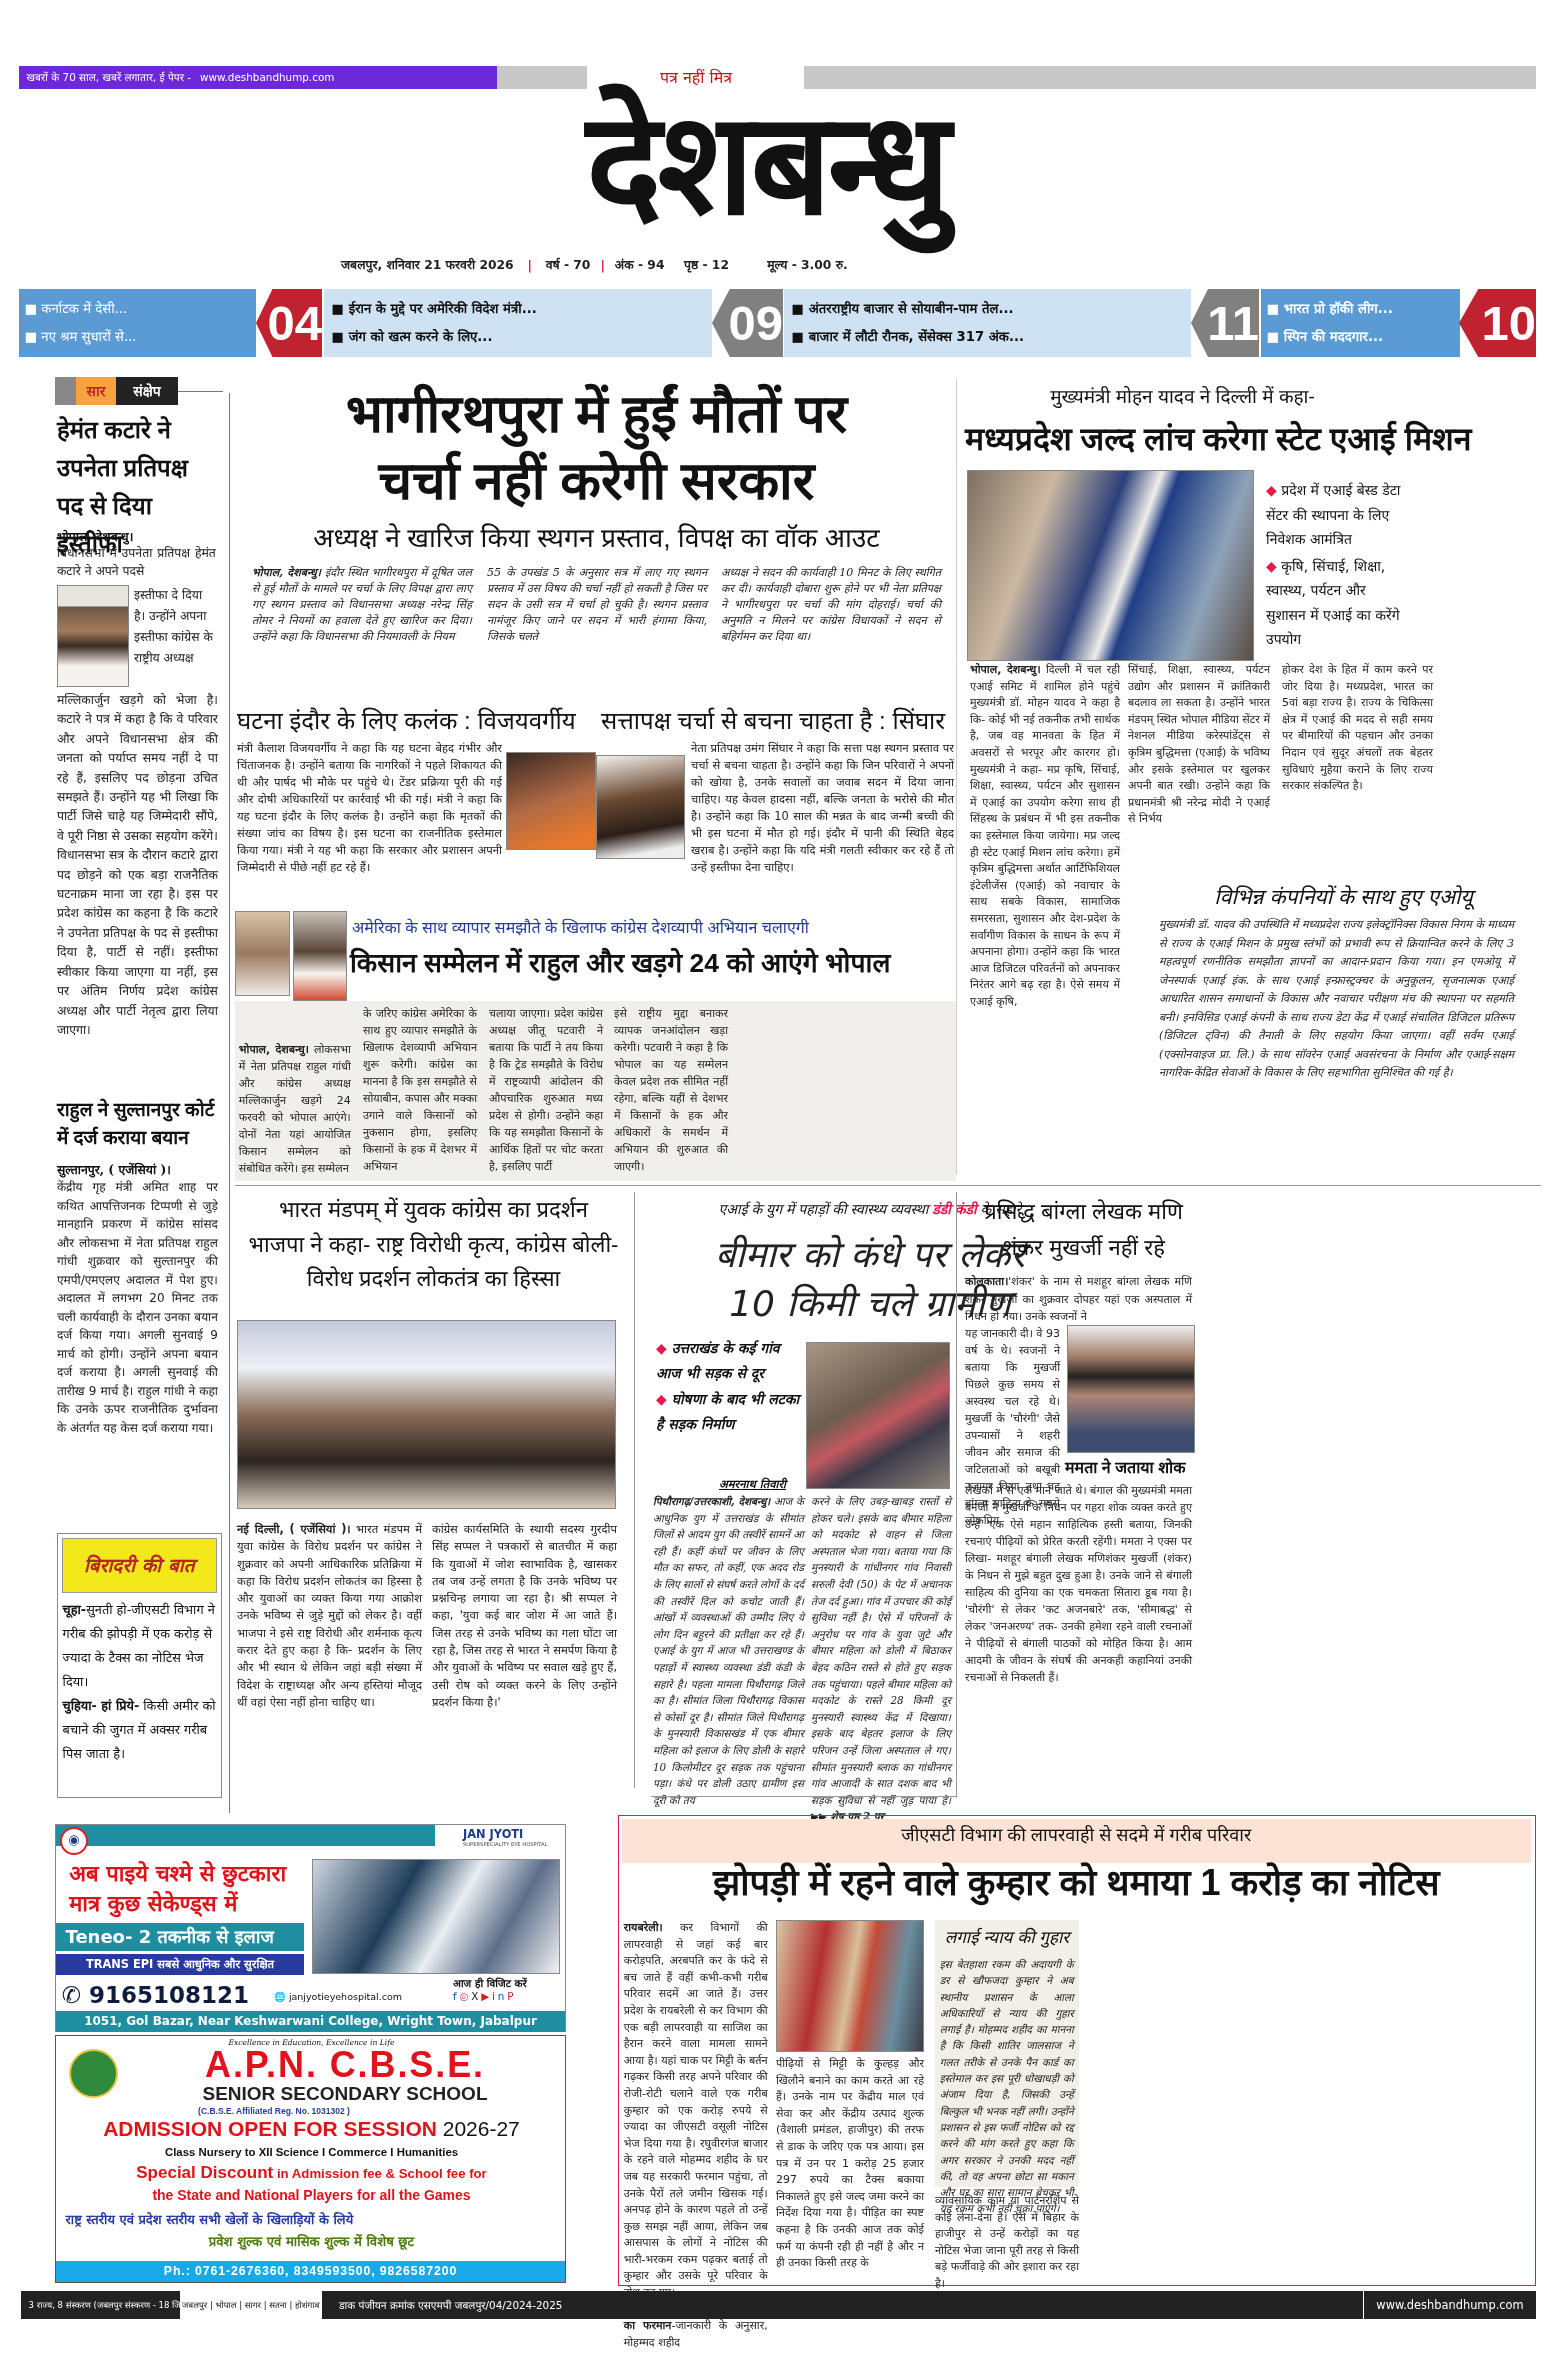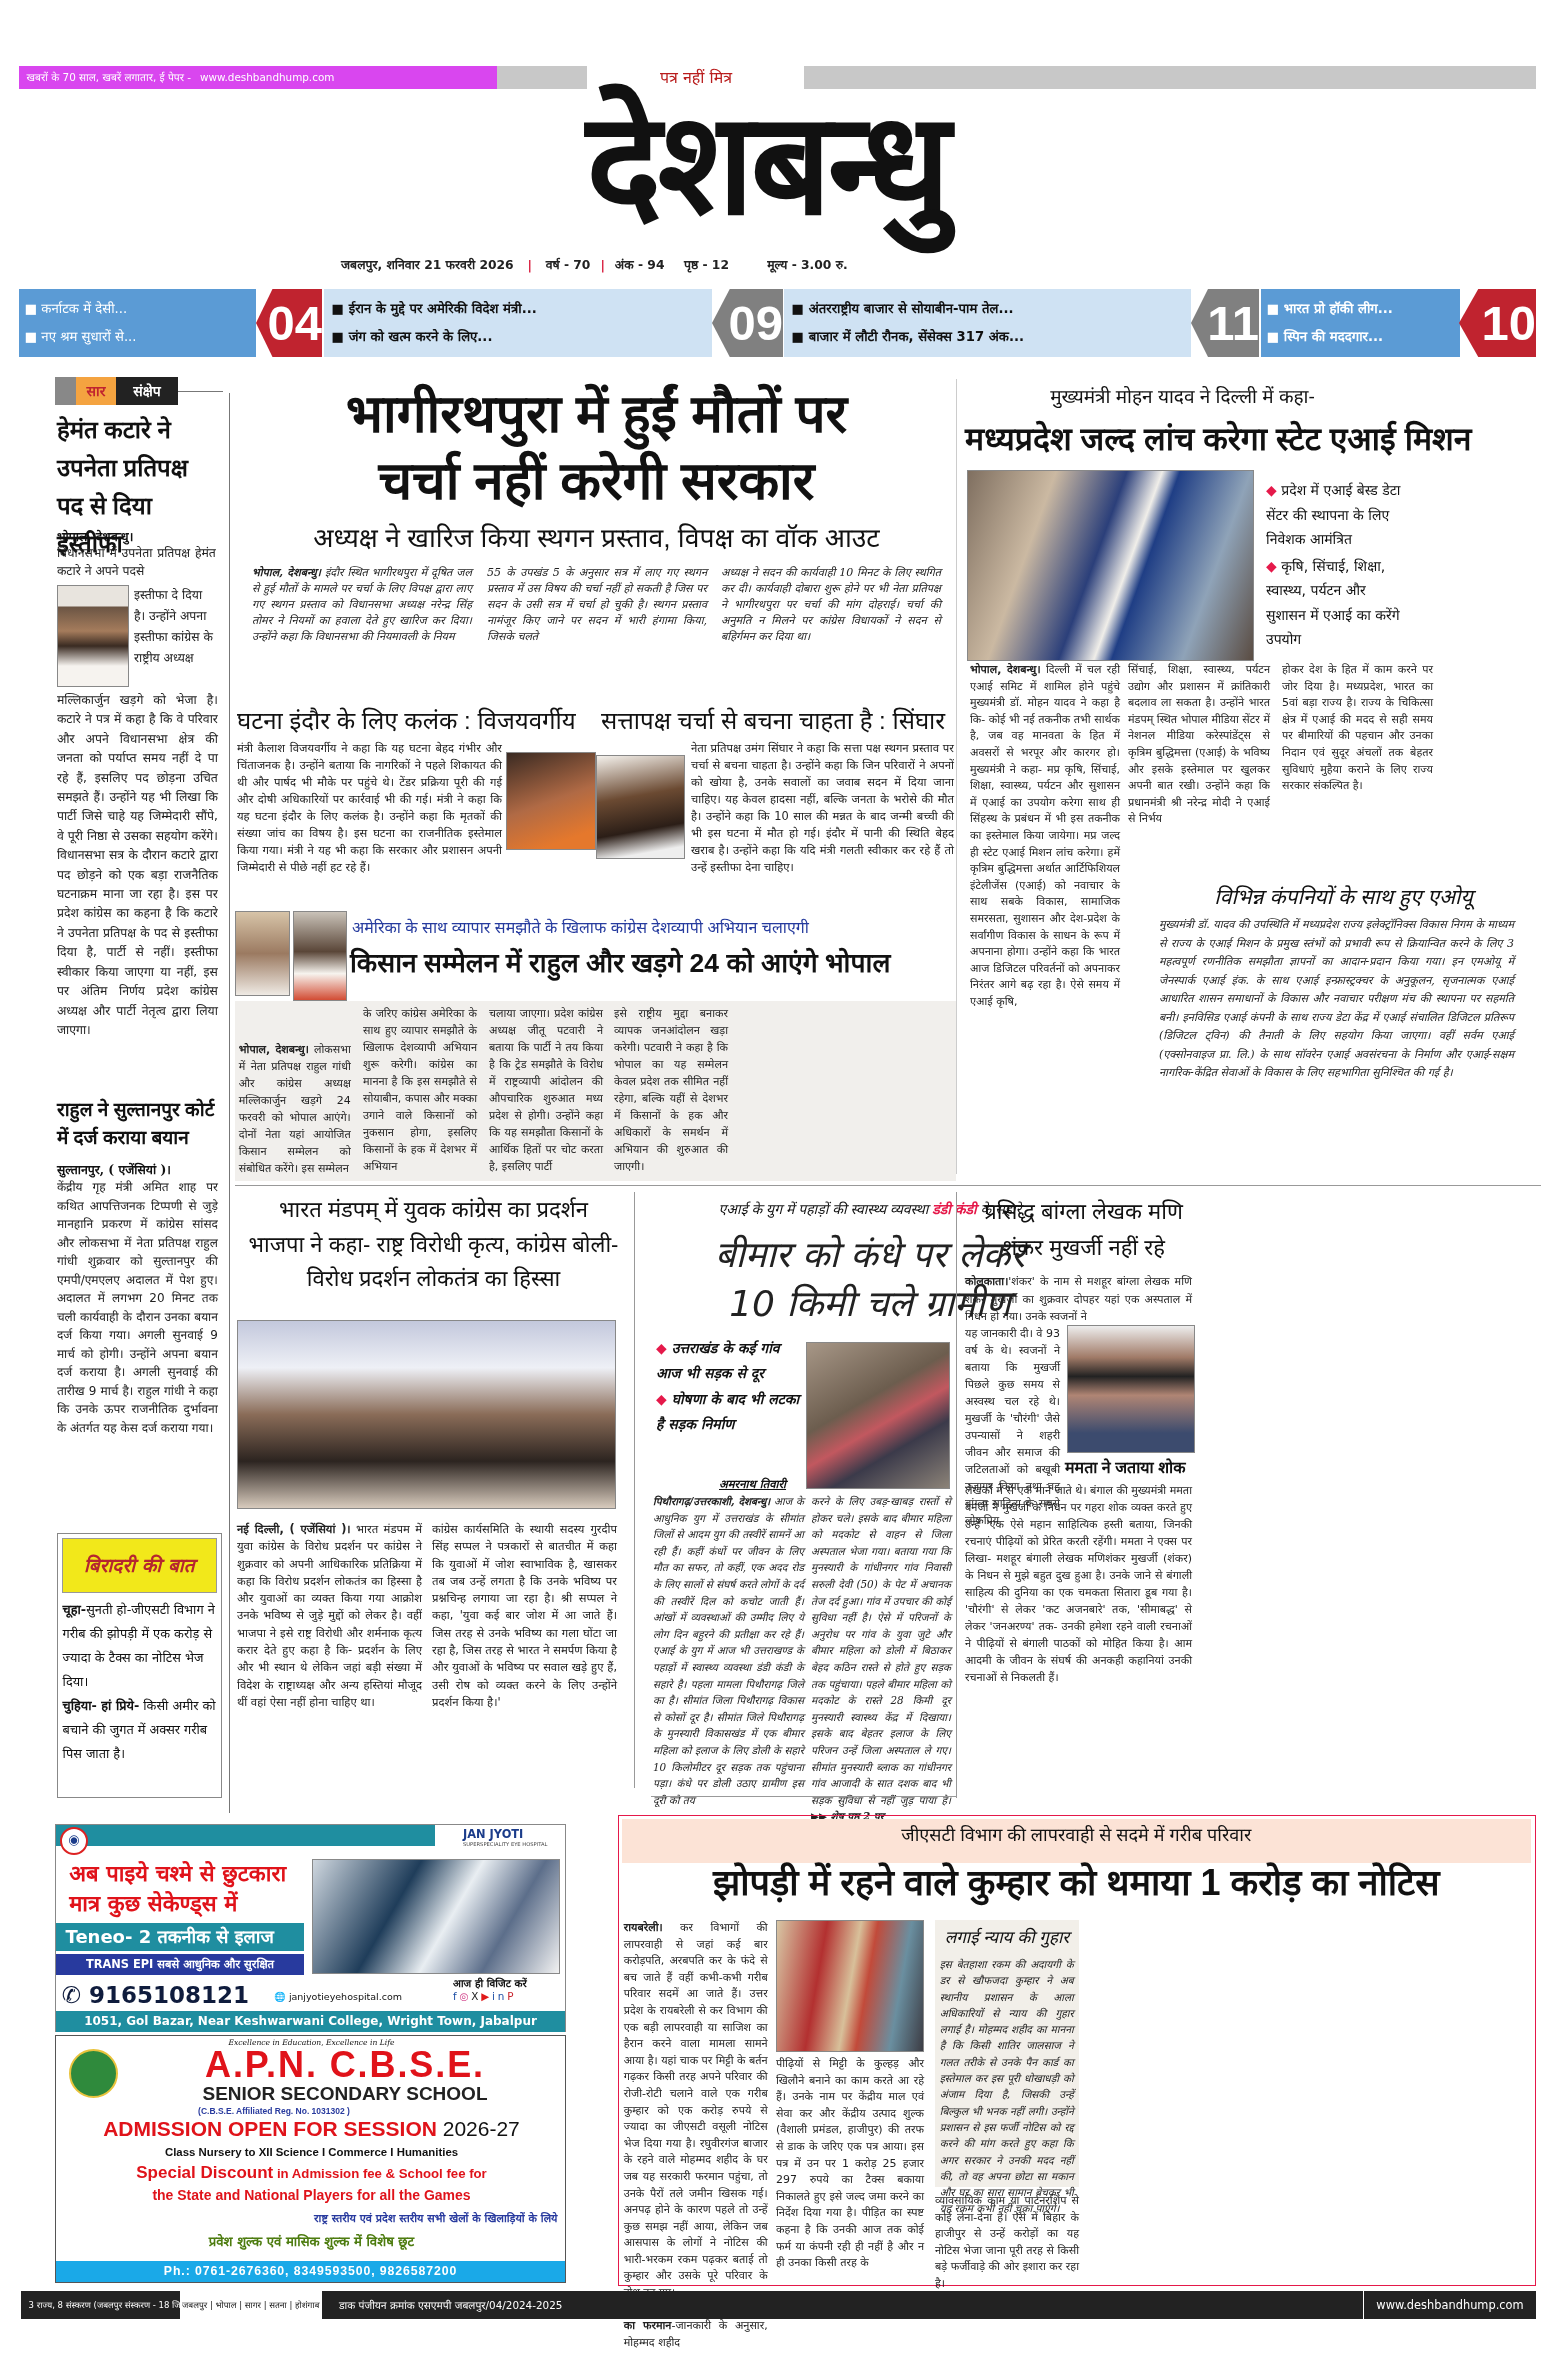--- a/index.html
+++ b/index.html
@@ -11,21 +11,21 @@
   .hd{font-family:"Liberation Sans",sans-serif;font-weight:bold;color:#111;line-height:1.1}
   .photo{background:linear-gradient(135deg,#9a8c7a,#5c4f44 60%,#c7b8a3);border:0.9px solid #888}
   .vline{position:absolute;width:0.9px;background:#777}
   .hline{position:absolute;height:0.9px;background:#777}
   .pgnum{font-family:"Liberation Sans",sans-serif;font-weight:bold;color:#fff;font-size:49px;text-align:right;line-height:68px}
 </style>
 </head>
 <body>
 
 <div class="abs" style="left:19px;top:66px;width:1517px;height:23px">
-  <div class="abs" style="left:0;top:0;width:478px;height:23px;background:#d946ef;color:#fff;font-size:10.4px;line-height:23px;padding-left:7.6px;white-space:nowrap;overflow:hidden">
+  <div class="abs" style="left:0;top:0;width:478px;height:23px;background:#6d28d9;color:#fff;font-size:10.4px;line-height:23px;padding-left:7.6px;white-space:nowrap;overflow:hidden">
     <span>खबरों के 70 साल, खबरें लगातार, ई पेपर -</span>
     <span style="margin-left:5.7px">www.deshbandhump.com</span>
   </div>
   <div class="abs" style="left:478px;top:0;width:90px;height:23px;background:#c8c8c8"></div>
   <div class="abs" style="left:568px;top:0;width:218px;height:23px;color:#b91c1c;font-weight:normal;font-size:16px;text-align:center;line-height:23px">पत्र नहीं मित्र</div>
   <div class="abs" style="left:785px;top:0;width:732px;height:23px;background:#c8c8c8"></div>
 </div>
 
 <div class="abs" style="left:246px;top:83px;width:1041px;height:161px;font-family:'DejaVu Sans',sans-serif;font-weight:bold;font-size:142px;line-height:161px;text-align:center;color:#111;letter-spacing:-3.8px">देशबन्धु</div>
 
@@ -192,21 +192,21 @@
 <div class="abs" style="left:55px;top:2035px;width:511px;height:248px;border:0.9px solid #555;background:#fff">
   <div class="abs serif ital" style="left:0;top:1.9px;width:511px;text-align:center;font-size:7.6px">Excellence in Education, Excellence in Life</div>
   <div class="abs" style="left:13.2px;top:13.2px;width:49px;height:49px;border-radius:50%;background:#2f8a3c;border:2.8px solid #e9c33c"></div>
   <div class="abs" style="left:76px;top:7.6px;width:426px;text-align:center;font-family:'Liberation Sans',sans-serif;font-weight:900;font-size:36px;color:#e0131a;letter-spacing:1.9px">A.P.N. C.B.S.E.</div>
   <div class="abs" style="left:76px;top:47px;width:426px;text-align:center;font-family:'Liberation Sans',sans-serif;font-weight:bold;font-size:19px;color:#222">SENIOR SECONDARY SCHOOL</div>
   <div class="abs" style="left:76px;top:70px;width:284px;text-align:center;font-family:'Liberation Sans',sans-serif;font-size:8.5px;font-weight:bold;color:#283a9e">(C.B.S.E. Affiliated Reg. No. 1031302 )</div>
   <div class="abs" style="left:9.5px;top:81px;width:492px;text-align:center;font-family:'Liberation Sans',sans-serif;font-weight:bold;font-size:21px;color:#e0131a;white-space:nowrap"><span>ADMISSION OPEN FOR SESSION</span> <span style="color:#111;font-weight:normal">2026-27</span></div>
   <div class="abs" style="left:9.5px;top:110px;width:492px;text-align:center;font-family:'Liberation Sans',sans-serif;font-weight:bold;font-size:11.4px">Class Nursery to XII  Science I Commerce I Humanities</div>
   <div class="abs" style="left:9.5px;top:127px;width:492px;text-align:center;font-family:'Liberation Sans',sans-serif;font-weight:bold;font-size:13.2px;color:#e0131a;white-space:nowrap"><span style="font-size:17px">Special Discount</span> <span>in Admission fee &amp; School fee for</span></div>
   <div class="abs" style="left:9.5px;top:151px;width:492px;text-align:center;font-family:'Liberation Sans',sans-serif;font-weight:bold;font-size:14px;color:#e0131a">the State and National Players for all the Games</div>
-  <div class="abs" style="left:9.5px;top:174px;width:492px;text-align:right;font-weight:bold;font-size:11px;color:#283a9e">राष्ट्र स्तरीय एवं प्रदेश स्तरीय सभी खेलों के खिलाड़ियों के लिये</div>
+  <div class="abs" style="left:9.5px;top:174px;width:492px;text-align:left;font-weight:bold;font-size:13px;color:#283a9e">राष्ट्र स्तरीय एवं प्रदेश स्तरीय सभी खेलों के खिलाड़ियों के लिये</div>
   <div class="abs" style="left:9.5px;top:196px;width:492px;text-align:center;font-weight:bold;font-size:13.2px;color:#4d7c0f">प्रवेश शुल्क एवं मासिक शुल्क में विशेष छूट</div>
   <div class="abs" style="left:0;top:225px;width:509px;height:21px;background:#1aa9e8;color:#fff;font-family:'Liberation Sans',sans-serif;font-weight:bold;font-size:12.3px;line-height:21px;text-align:center;letter-spacing:0.9px">Ph.: 0761-2676360, 8349593500, 9826587200</div>
 </div>
 
 <div class="abs" style="left:618px;top:1815px;width:918px;height:471px;border:1.9px solid #e5194a">
   <div class="abs" style="left:2.8px;top:2.8px;width:909px;height:44px;background:#fce3d6;text-align:center">
     <span style="font-size:18px;line-height:32px;font-family:'Liberation Sans',sans-serif">जीएसटी विभाग की लापरवाही से सदमे में गरीब परिवार</span>
   </div>
   <div class="abs hd" style="left:2.8px;top:40px;width:909px;font-size:36px;line-height:53px;text-align:center;white-space:nowrap">झोपड़ी में रहने वाले कुम्हार को थमाया 1 करोड़ का नोटिस</div>
   <div class="abs txt" style="left:4.7px;top:104px;width:144px;font-size:11px;line-height:16.6px"><b>रायबरेली।</b> <span>कर विभागों की लापरवाही से जहां कई बार करोड़पति, अरबपति कर के फंदे से बच जाते हैं वहीं कभी-कभी गरीब परिवार सदमें आ जाते हैं। उत्तर प्रदेश के रायबरेली से कर विभाग की एक बड़ी लापरवाही या साजिश का हैरान करने वाला मामला सामने आया है। यहां चाक पर मिट्टी के बर्तन गढ़कर किसी तरह अपने परिवार की रोजी-रोटी चलाने वाले एक गरीब कुम्हार को एक करोड़ रुपये से ज्यादा का जीएसटी वसूली नोटिस भेज दिया गया है। रघुवीरगंज बाजार के रहने वाले मोहम्मद शहीद के घर जब यह सरकारी फरमान पहुंचा, तो उनके पैरों तले जमीन खिसक गई। अनपढ़ होने के कारण पहले तो उन्हें कुछ समझ नहीं आया, लेकिन जब आसपास के लोगों ने नोटिस की भारी-भरकम रकम पढ़कर बताई तो कुम्हार और उसके पूरे परिवार के होश उड़ गए।</span><br><b>बिहार के हाजीपुर से आया वसूली का फरमान</b><span>-जानकारी के अनुसार, मोहम्मद शहीद</span></div>

